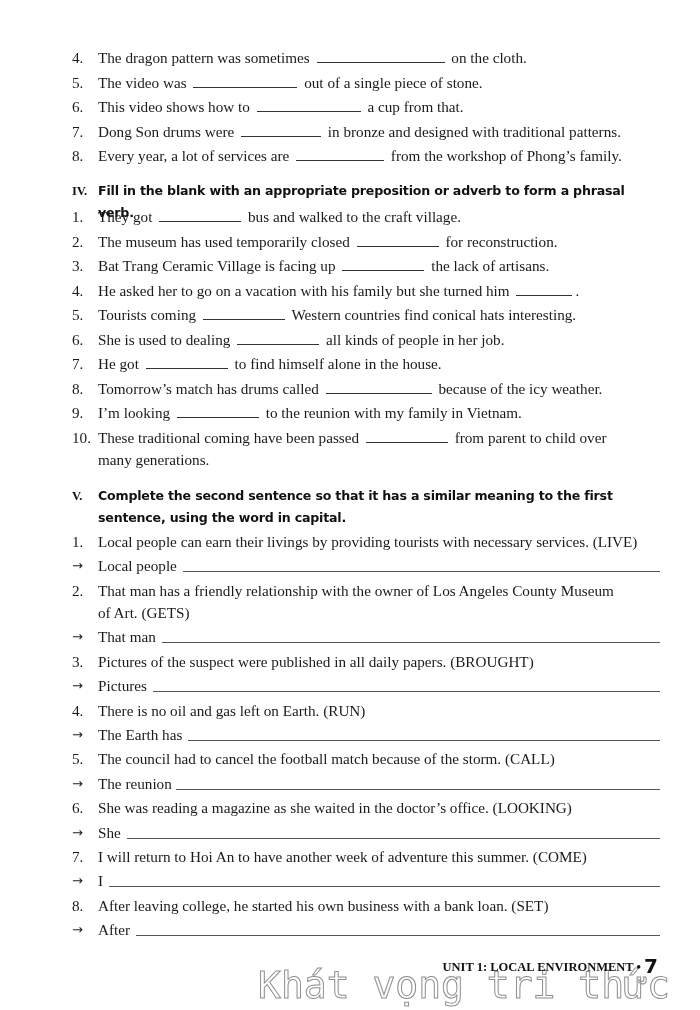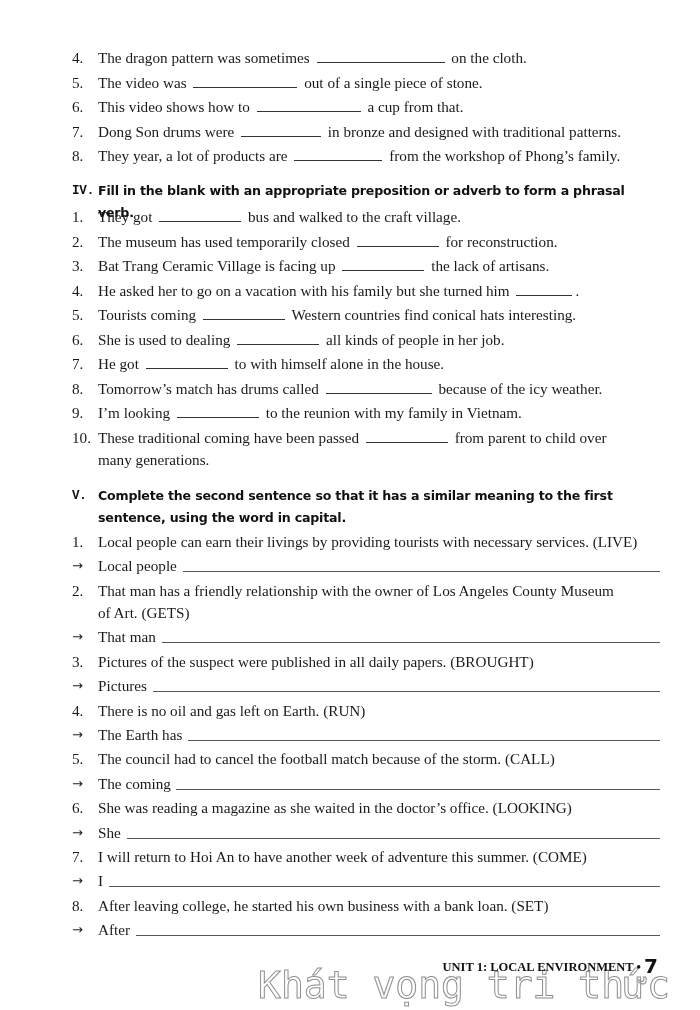--- a/index.html
+++ b/index.html
@@ -14,21 +14,21 @@
     font-size: 15.2px; line-height: 22px; white-space: nowrap;
   }
   .num { position: absolute; left: 0; top: 0; width: 26px; }
   .txt { position: absolute; left: 26px; top: 0; }
   .blank { display: inline-block; border-bottom: 1px solid #333; height: 14px; vertical-align: baseline; margin: 0 3px; }
   .heading {
     position: absolute; left: 72px; width: 600px;
     font-family: "DejaVu Sans", "Liberation Sans", sans-serif; font-weight: bold;
     font-size: 12.6px; line-height: 22px; letter-spacing: -0.2px; color: #111;
   }
-  .heading .num { font-family: Liberation Mono, monospace; }
+  .heading .num { font-family: Liberation Serif, serif; }
   .heading .txt { white-space: normal; width: 566px; }
   .arrow { font-family: "DejaVu Sans", sans-serif; font-size: 13px; }
   .answer-line { position: absolute; top: 16px; right: 0; border-bottom: 1px solid #555; height: 0; }
   .footer {
     position: absolute; top: 954px; right: 42px;
     font-family: "Liberation Serif", serif; font-size: 12.5px; font-weight: bold; color: #111;
   }
   .footer .pg { font-family: "DejaVu Sans", sans-serif; font-size: 20px; font-weight: bold; vertical-align: -2px; }
   .wm1 {
     position: absolute; left: 152px; top: 878px;
@@ -58,21 +58,21 @@
     <div class="row" style="top:96px">
       <span class="num">6.</span>
       <span class="txt"><span>This video shows how to </span><span class="blank" style="width:104px"></span><span> a cup from that.</span></span>
     </div>
     <div class="row" style="top:121px">
       <span class="num">7.</span>
       <span class="txt"><span>Dong Son drums were </span><span class="blank" style="width:80px"></span><span> in bronze and designed with traditional patterns.</span></span>
     </div>
     <div class="row" style="top:145px">
       <span class="num">8.</span>
-      <span class="txt"><span>They year, a lot of products are </span><span class="blank" style="width:88px"></span><span> from the workshop of Phong’s family.</span></span>
+      <span class="txt"><span>Every year, a lot of services are </span><span class="blank" style="width:88px"></span><span> from the workshop of Phong’s family.</span></span>
     </div>
   </div>
 
   <div class="heading" style="top:180px">
     <span class="num">IV.</span>
     <span class="txt">Fill in the blank with an appropriate preposition or adverb to form a phrasal verb.</span>
   </div>
 
   <div>
     <div class="row" style="top:206px">
@@ -94,21 +94,21 @@
     <div class="row" style="top:304px">
       <span class="num">5.</span>
       <span class="txt"><span>Tourists coming </span><span class="blank" style="width:82px"></span><span> Western countries find conical hats interesting.</span></span>
     </div>
     <div class="row" style="top:329px">
       <span class="num">6.</span>
       <span class="txt"><span>She is used to dealing </span><span class="blank" style="width:82px"></span><span> all kinds of people in her job.</span></span>
     </div>
     <div class="row" style="top:353px">
       <span class="num">7.</span>
-      <span class="txt"><span>He got </span><span class="blank" style="width:82px"></span><span> to with himself alone in the house.</span></span>
+      <span class="txt"><span>He got </span><span class="blank" style="width:82px"></span><span> to find himself alone in the house.</span></span>
     </div>
     <div class="row" style="top:378px">
       <span class="num">8.</span>
       <span class="txt"><span>Tomorrow’s match has drums called </span><span class="blank" style="width:106px"></span><span> because of the icy weather.</span></span>
     </div>
     <div class="row" style="top:402px">
       <span class="num">9.</span>
       <span class="txt"><span>I’m looking </span><span class="blank" style="width:82px"></span><span> to the reunion with my family in Vietnam.</span></span>
     </div>
     <div class="row" style="top:427px">
@@ -169,21 +169,21 @@
       <span class="txt">The Earth has</span>
       <span class="answer-line" style="left: 116px;"></span>
     </div>
 
     <div class="row" style="top:748px">
       <span class="num">5.</span>
       <span class="txt">The council had to cancel the football match because of the storm. (CALL)</span>
     </div>
     <div class="row" style="top:773px">
       <span class="num arrow">→</span>
-      <span class="txt">The coming</span>
+      <span class="txt">The reunion</span>
       <span class="answer-line" style="left: 104px;"></span>
     </div>
 
     <div class="row" style="top:797px">
       <span class="num">6.</span>
       <span class="txt">She was reading a magazine as she waited in the doctor’s office. (LOOKING)</span>
     </div>
     <div class="row" style="top:822px">
       <span class="num arrow">→</span>
       <span class="txt">She</span>

